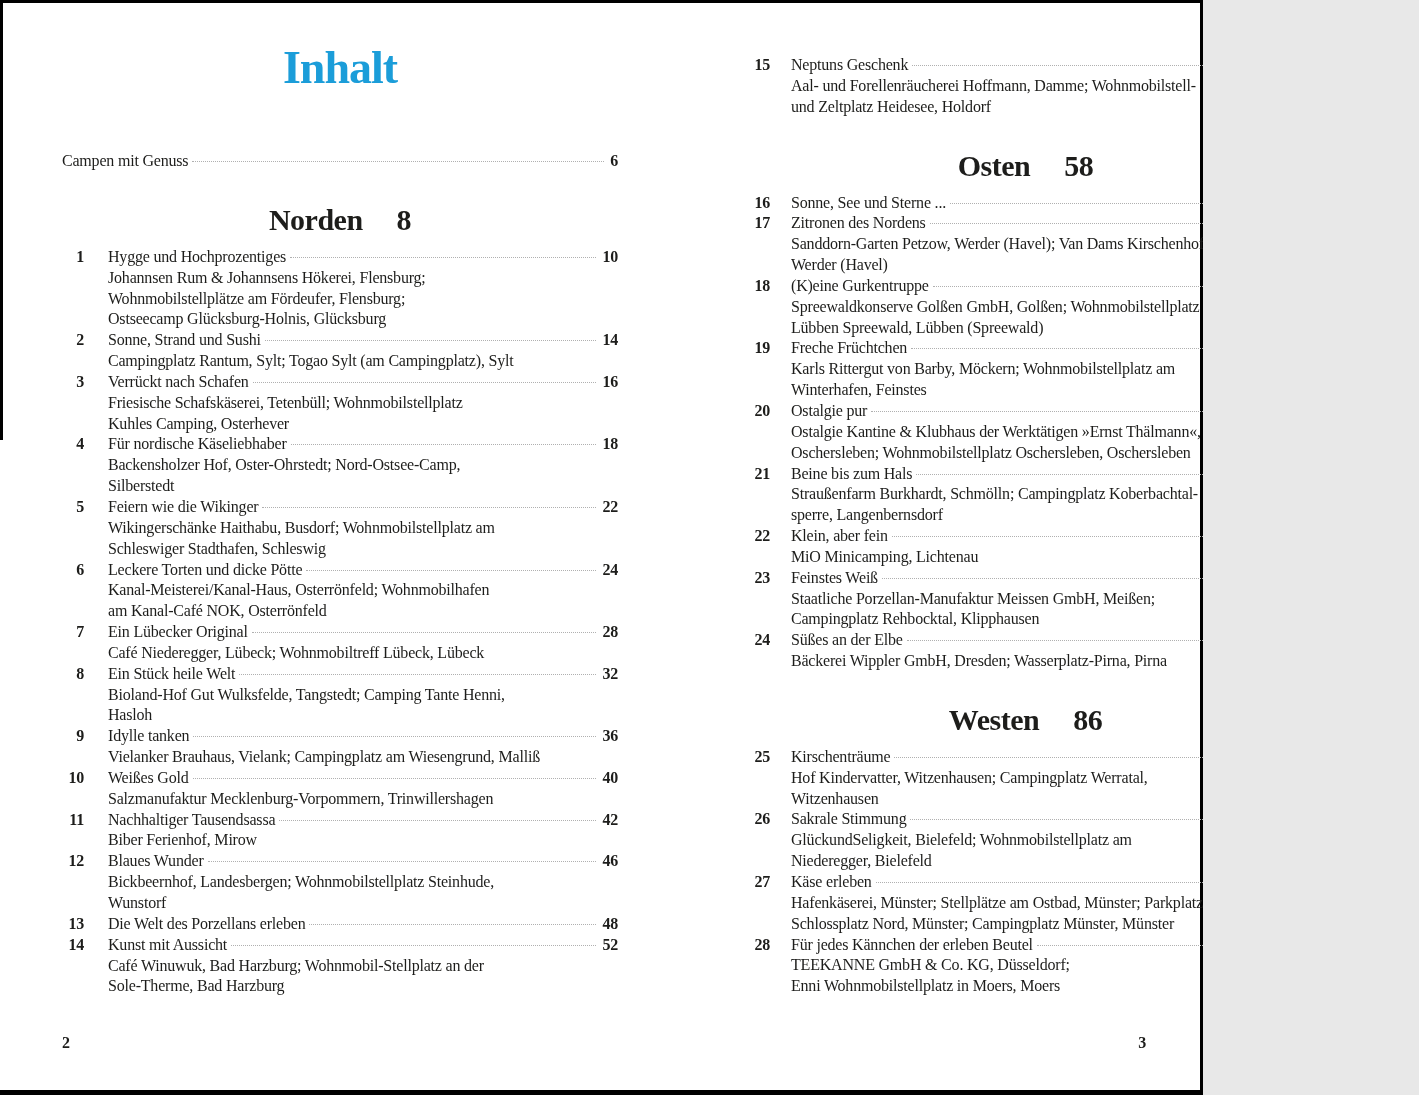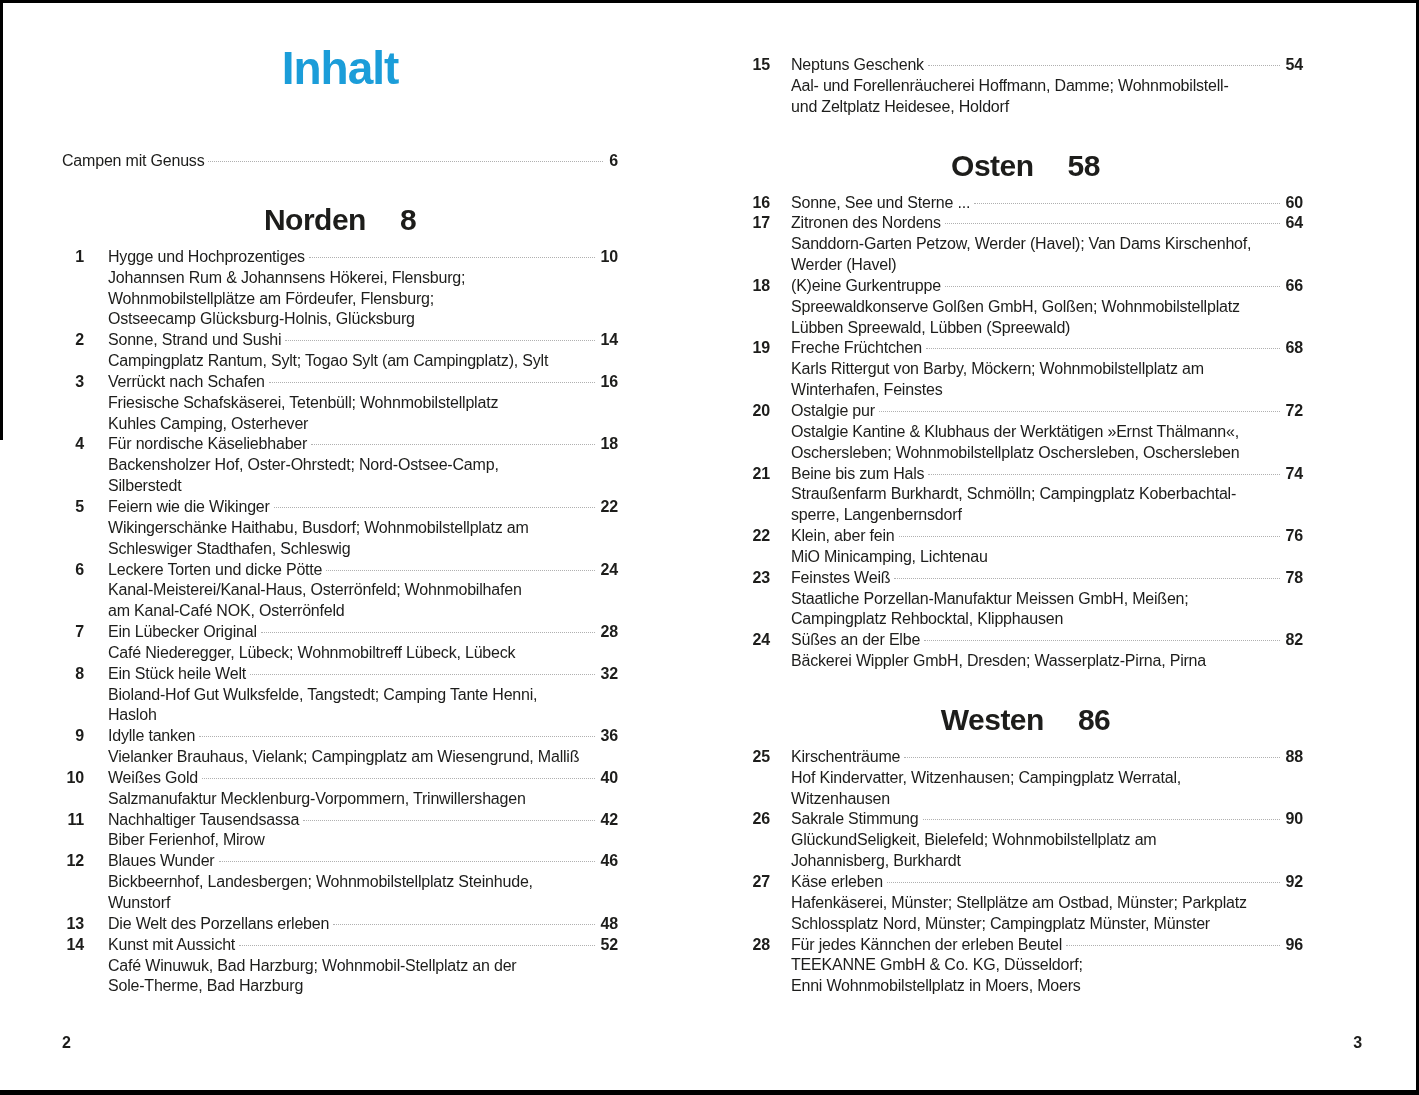--- a/index.html
+++ b/index.html
@@ -1,21 +1,21 @@
 <!DOCTYPE html>
 <html style="--accent: #1B9DD9;"><head>
 <meta charset="utf-8">
 <style>
   html,body{margin:0;padding:0;background:#e8e8e8;}
   .spread{
     position:relative;
-    width:1419px;height:1095px;
+    width:1203px;height:1095px;
     background:#ffffff;
     overflow:hidden;
-    font-family:Liberation Sans, sans-serif;
+    font-family:Liberation Serif, serif;
     color:#1d1d1b;
     font-size:16px;
     line-height:20.85px;
     letter-spacing:-0.2px;
   }
   
   .frame{position:absolute;background:#000;}
   .frame.top{left:0;top:0;width:100%;height:3px;}
   .frame.bottom{left:0;bottom:0;width:100%;height:5px;}
   .frame.right{right:0;top:0;width:3px;height:100%;}
@@ -400,21 +400,21 @@
         </div>
         <div class="entry">
           <span class="num">26</span>
           <div class="content">
             <div class="tline">
               <span class="t">Sakrale Stimmung</span>
               <span class="leader"></span>
               <span class="pg">90</span>
             </div>
             <div class="subline">GlückundSeligkeit, Bielefeld; Wohnmobilstellplatz am</div>
-            <div class="subline">Johannisberg, Burkhardt</div>
+            <div class="subline">Niederegger, Bielefeld</div>
           </div>
         </div>
         <div class="entry">
           <span class="num">27</span>
           <div class="content">
             <div class="tline">
               <span class="t">Käse erleben</span>
               <span class="leader"></span>
               <span class="pg">92</span>
             </div>

